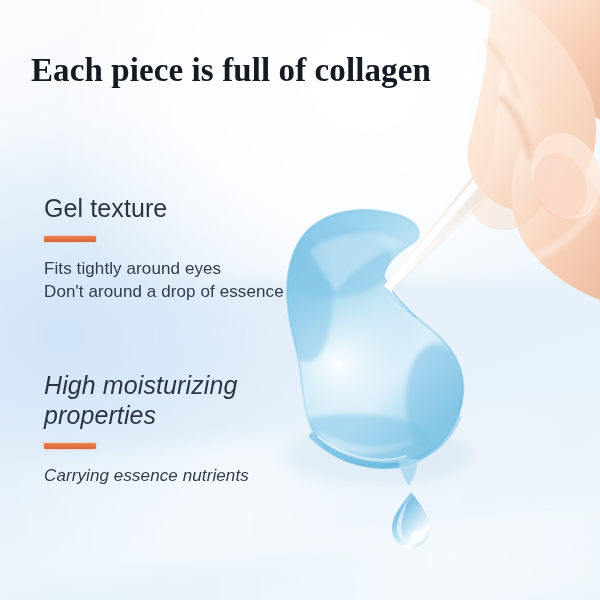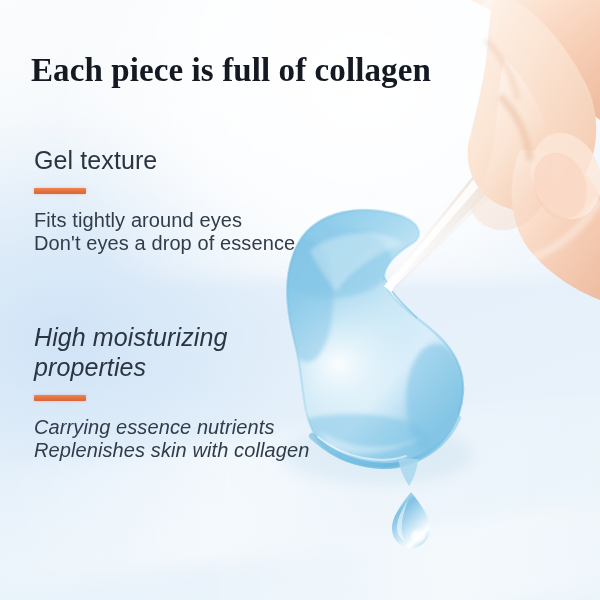--- a/index.html
+++ b/index.html
@@ -43,36 +43,36 @@
   
   .art{position:absolute;left:0;top:0;width:600px;height:600px;pointer-events:none;}
 
   
   .headline{
     position:absolute;left:31px;top:52px;
     font-family:"Liberation Serif", serif;
     font-size:33px;font-weight:700;color:#141922;
     letter-spacing:.1px;white-space:nowrap;
   }
-  .section{position:absolute;left:34px;}
+  .section{position:absolute;left:44px;margin-top:48px;}
   .sec-1{top:145px;}
   .sec-2{top:322px;font-style:italic;}
   .sec-title{
     font-family:"Liberation Sans", sans-serif;
     font-size:25px;font-weight:400;color:#2b3541;
     line-height:30px;letter-spacing:.1px;margin:0;
   }
   .rule{
     width:52px;height:6px;border-radius:1px;margin-top:13px;
     background:linear-gradient(180deg,#ef8452 0%,#e2703c 55%,#d9663a 100%);
     box-shadow:0 0 3px rgba(226,112,60,.35);
   }
   .sec-body{
     font-family:"Liberation Sans", sans-serif;
-    font-size:20px;font-weight:400;color:#313c49;
+    font-size:17px;font-weight:400;color:#313c49;
     line-height:23px;margin-top:15px;letter-spacing:.1px;
   }
   .sec-body div{white-space:nowrap;}
 </style>
 </head>
 <body>
 
 <div id="stage">
 
   <div class="bg-base"></div>
@@ -255,28 +255,27 @@
     </g>
   </svg>
 
   <div class="headline">Each piece is full of collagen</div>
 
   <div class="section sec-1">
     <p class="sec-title">Gel texture</p>
     <div class="rule"></div>
     <div class="sec-body">
       <div>Fits tightly around eyes</div>
-      <div>Don't eyes a drop of essence</div>
+      <div>Don't around a drop of essence</div>
     </div>
   </div>
 
   <div class="section sec-2">
     <p class="sec-title" style="max-width:230px">
       <span>High moisturizing properties</span>
     </p>
     <div class="rule"></div>
     <div class="sec-body">
       <div>Carrying essence nutrients</div>
-      <div>Replenishes skin with collagen</div>
     </div>
   </div>
 
 </div>
 
 </body></html>

